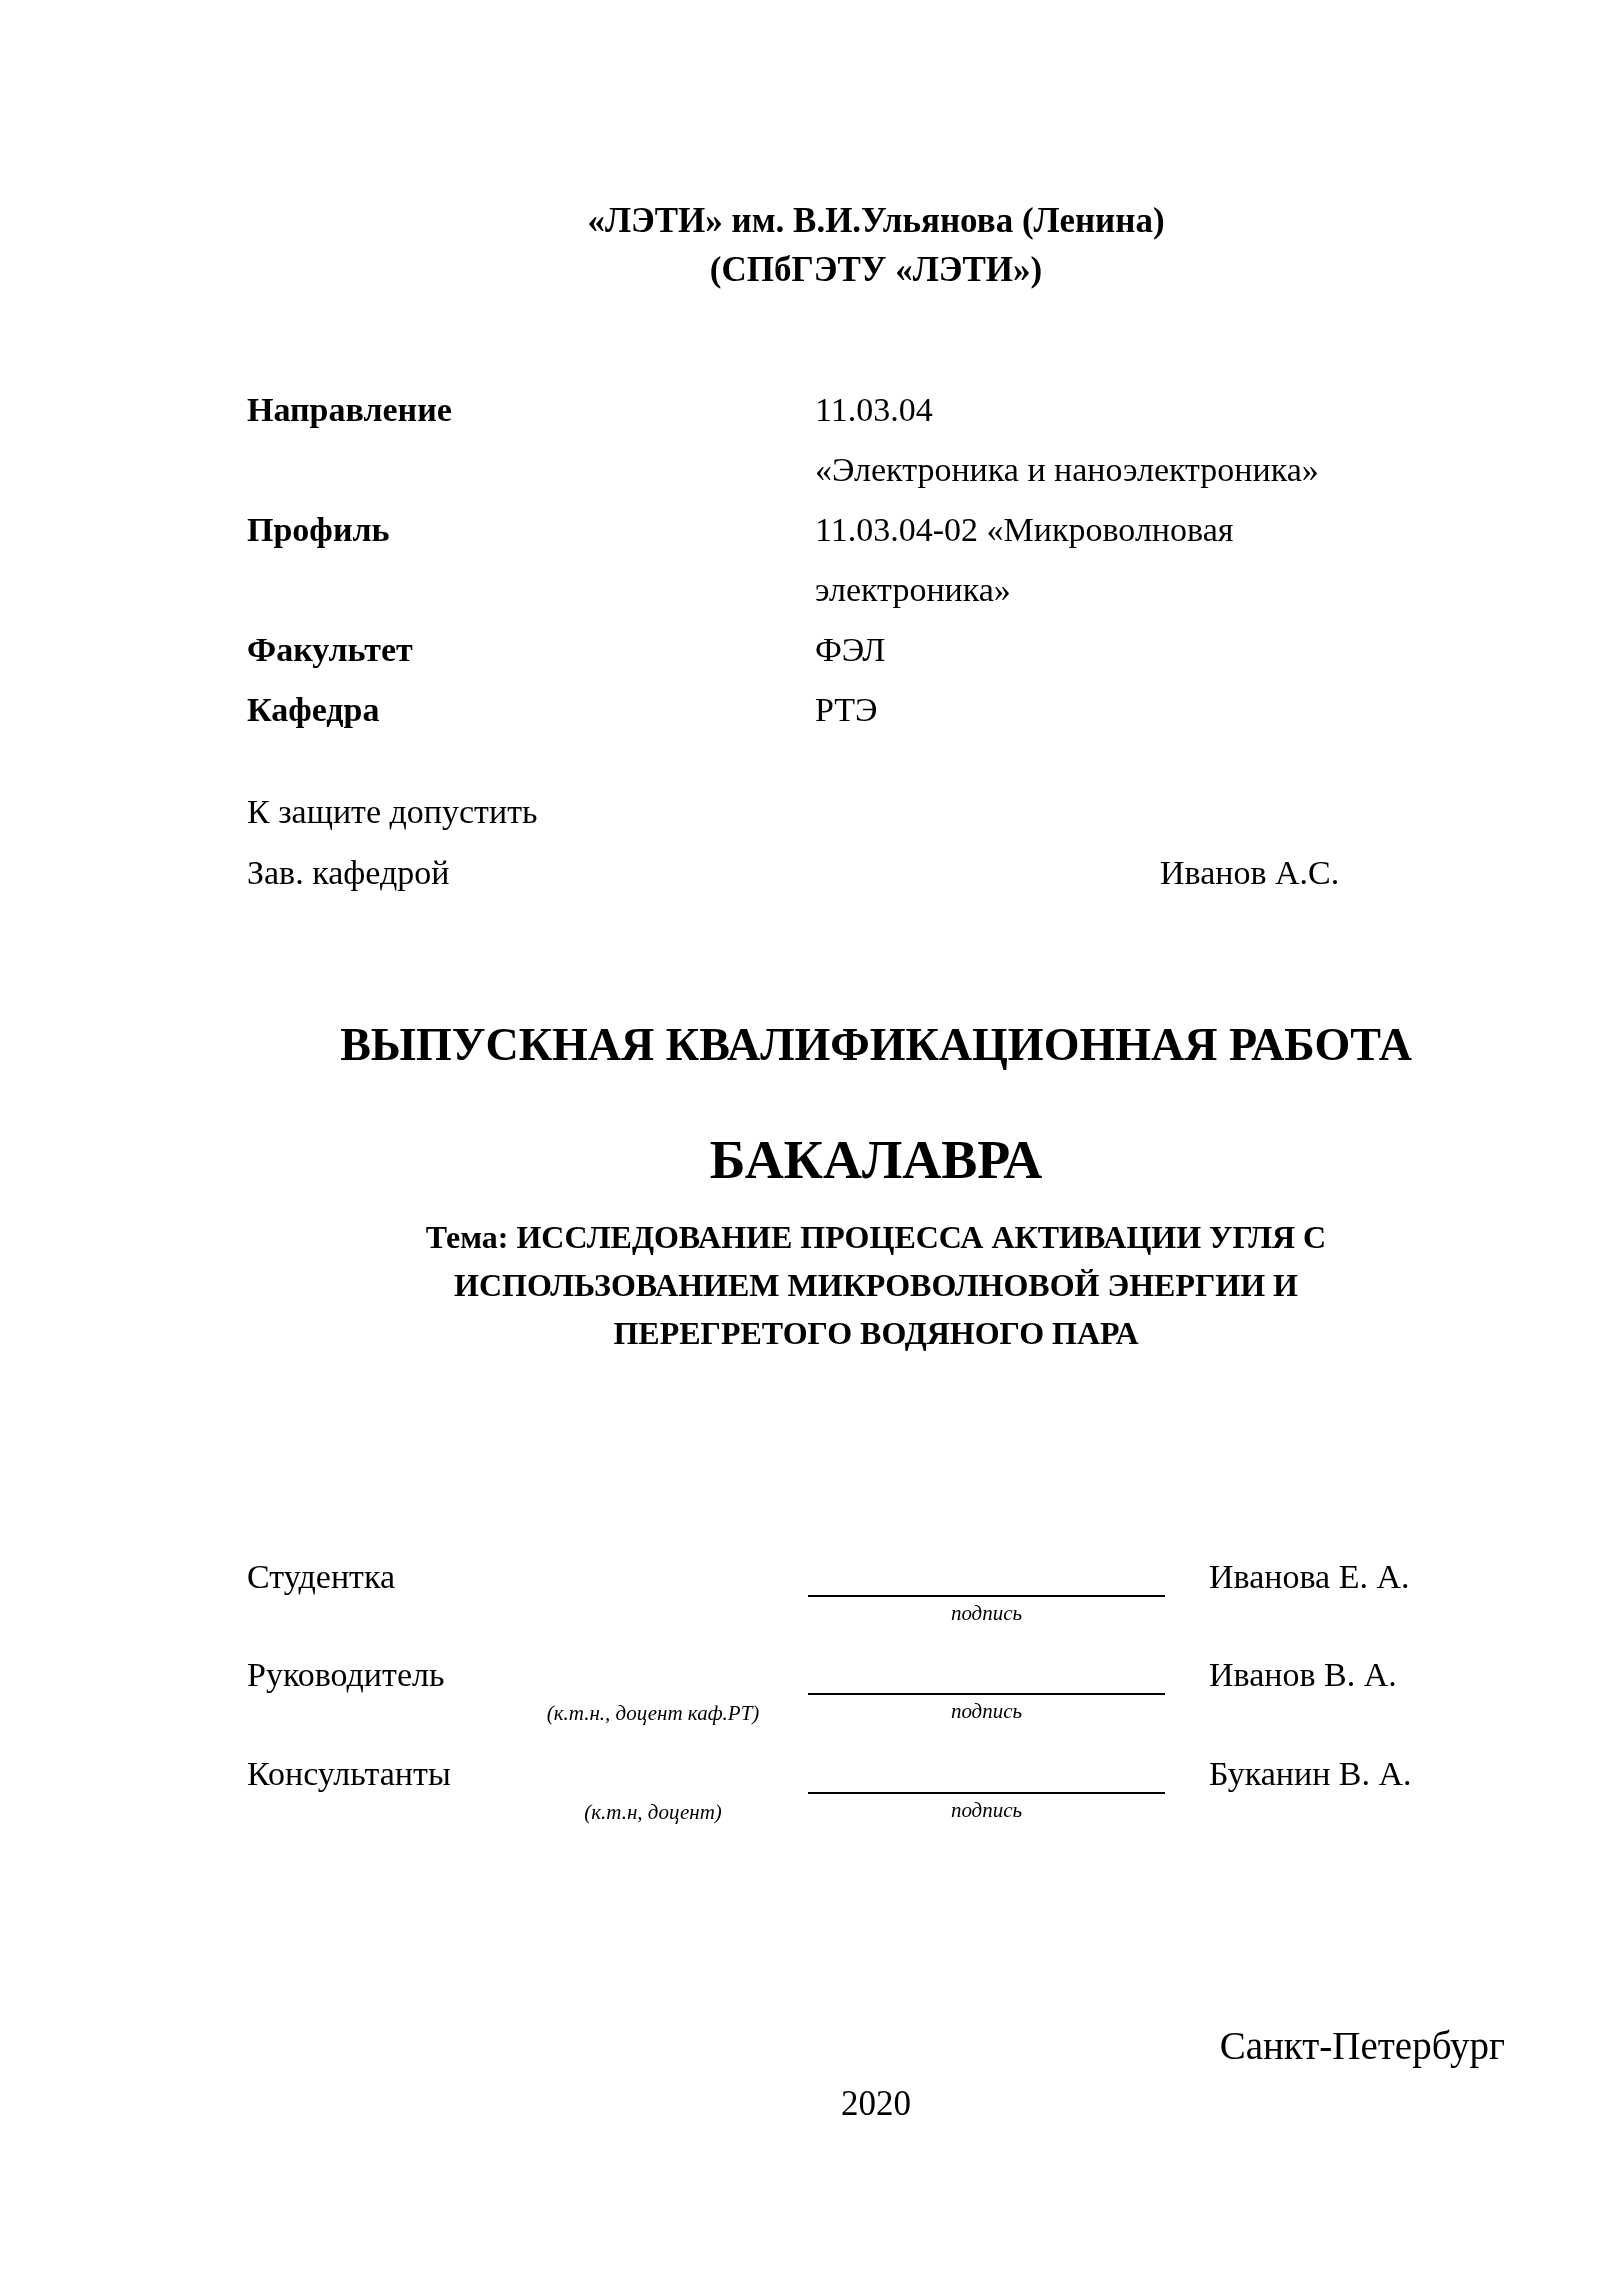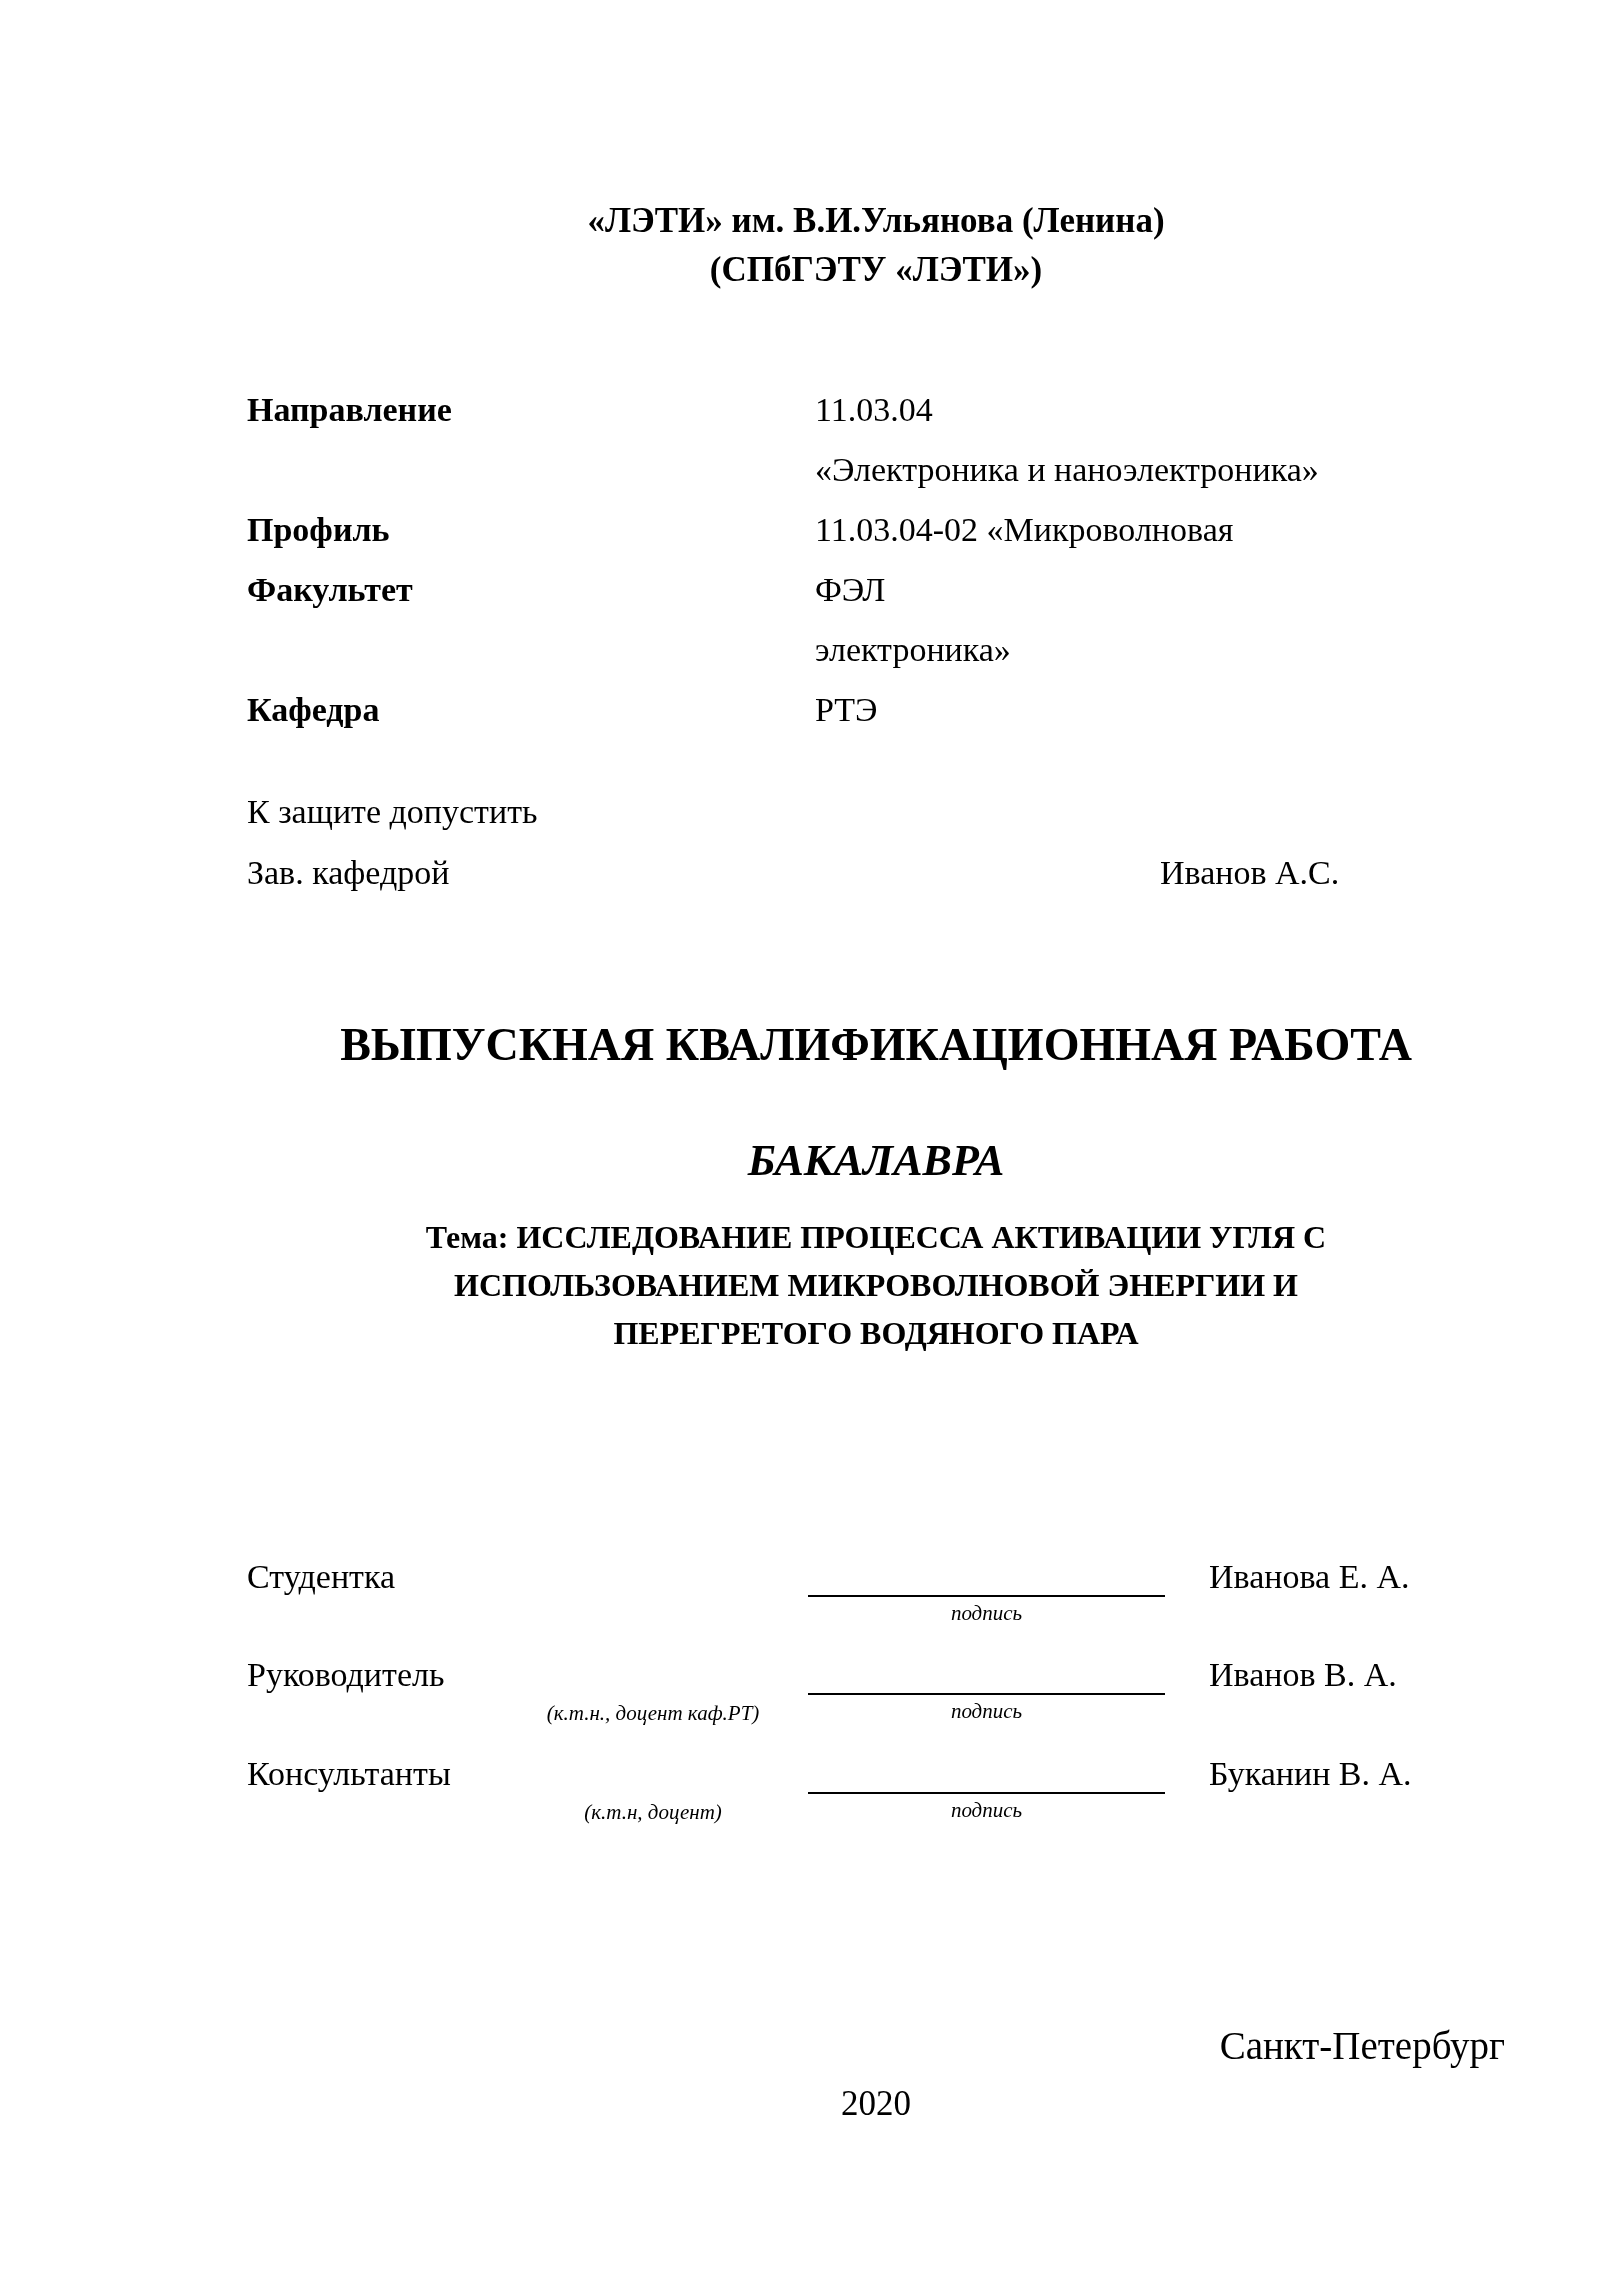--- a/index.html
+++ b/index.html
@@ -64,23 +64,22 @@
   }
   .main-title {
     top: 1017px;
     font-weight: bold;
     font-size: 46px;
     line-height: 55px;
   }
   .degree-title {
     top: 1133px;
     font-weight: bold;
-    font-size: 44px;
+    font-size: 54px;
     line-height: 55px;
-    font-style: italic;
   }
   .theme-block {
     top: 1213px;
     font-weight: bold;
     font-size: 32px;
     line-height: 48px;
   }
   .sig-row {
     position: absolute;
     left: 247px;
@@ -137,24 +136,24 @@
     <div class="field-row">
       <span class="field-label">Направление</span><span class="field-value">11.03.04</span>
     </div>
     <div class="field-row">
       <span class="field-label"></span><span class="field-value">«Электроника и наноэлектроника»</span>
     </div>
     <div class="field-row">
       <span class="field-label">Профиль</span><span class="field-value">11.03.04-02 «Микроволновая</span>
     </div>
     <div class="field-row">
+      <span class="field-label"></span><span class="field-value">электроника»</span>
+    </div>
+    <div class="field-row">
       <span class="field-label">Факультет</span><span class="field-value">ФЭЛ</span>
-    </div>
-    <div class="field-row">
-      <span class="field-label"></span><span class="field-value">электроника»</span>
     </div>
     <div class="field-row">
       <span class="field-label">Кафедра</span><span class="field-value">РТЭ</span>
     </div>
   </div>
 
   <div class="admission-note">К защите допустить</div>
 
   <div class="dept-head-row">
     <span>Зав. кафедрой</span>

